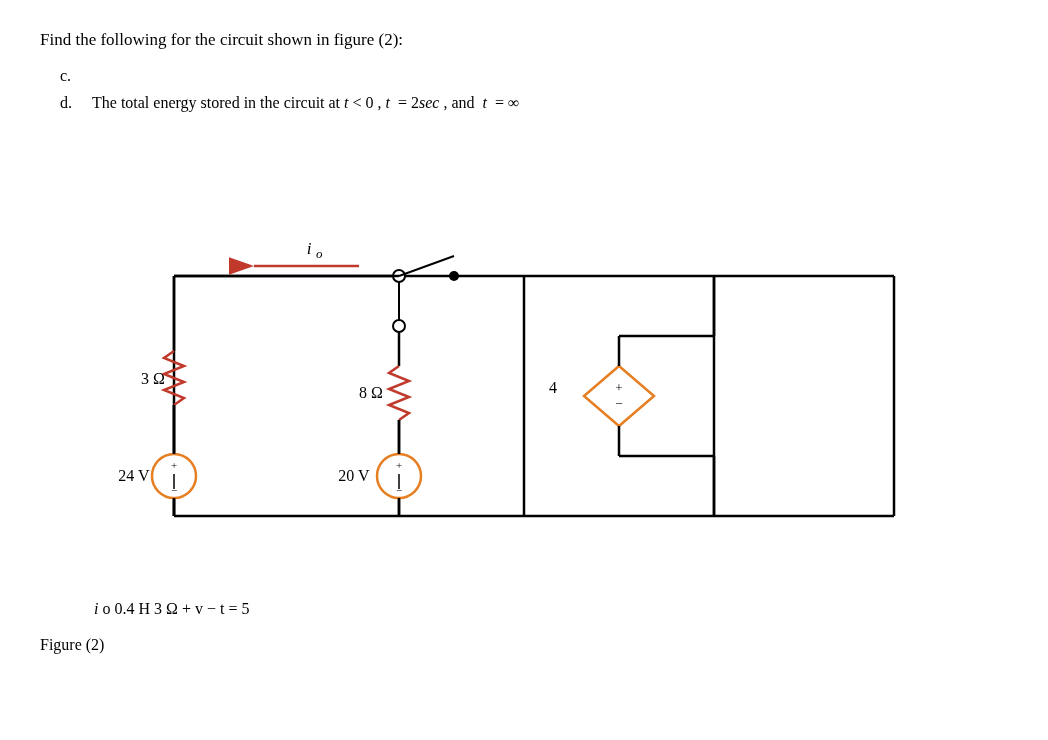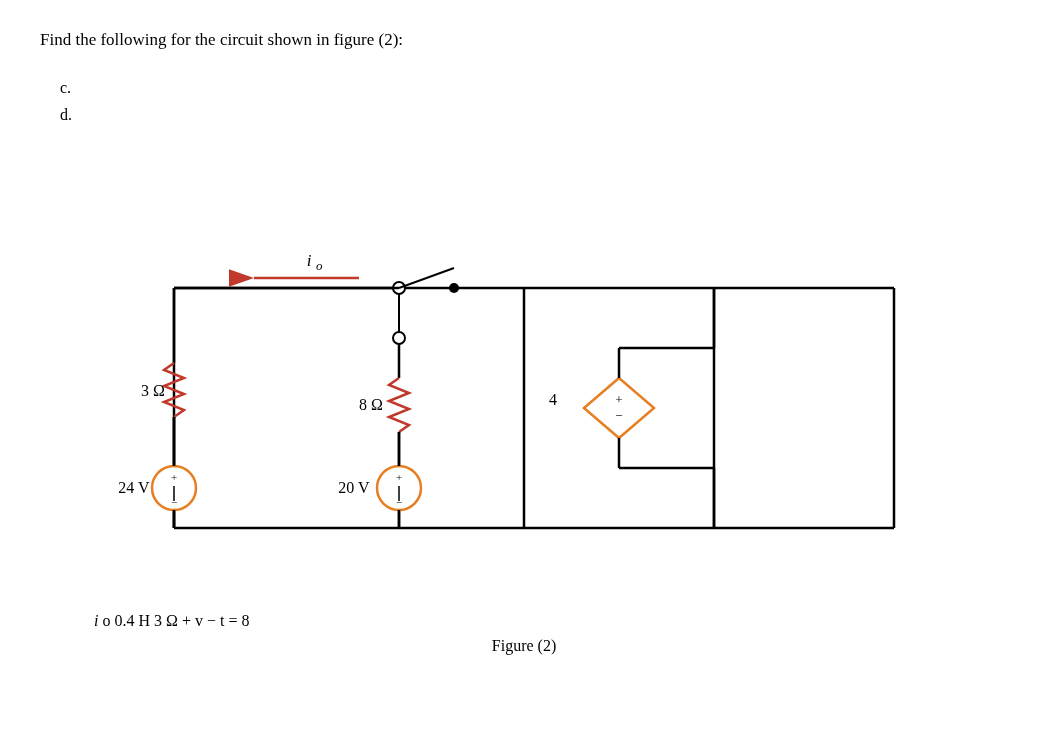--- a/index.html
+++ b/index.html
@@ -11,21 +11,21 @@
       font-size: 16px;
       overflow: hidden;
       position: relative;
     }
 
     .page-content {
       padding: 30px 40px;
     }
 
     .problem-statement {
-      margin-bottom: 24px;
+      margin-bottom: 12px;
       font-size: 17px;
     }
 
     .sub-items {
       margin-left: 20px;
       line-height: 1.7;
       font-size: 16px;
     }
 
     .sub-item {
@@ -39,22 +39,22 @@
 
     
     .circuit-container {
       position: relative;
       width: 860px;
       height: 490px;
       margin: 10px auto 0 auto;
     }
 
     .figure-label {
-      text-align: center;
-      margin-top: 9px;
+      text-align: left;
+      margin-top: 20px;
       font-size: 16px;
     }
 
     
     svg text {
       font-family: 'Times New Roman', Times, serif;
     }
   </style>
 </head>
 <body>
@@ -63,20 +63,23 @@
   <div class="problem-statement">
     <span>Find the following for the circuit shown in figure (2):</span>
   </div>
 
   <div class="sub-items">
     <div class="sub-item">
       <span class="sub-label">c.</span>
     </div>
     <div class="sub-item">
       <span class="sub-label">d.</span>
+      <span>
+        The total energy stored in the circuit at <i>t</i> &lt; 0 , <i>t</i> &nbsp;= 2<i>sec</i> , and &nbsp;<i>t</i> &nbsp;= ∞
+      </span>
     </div>
   </div>
 
   <div class="circuit-container">
     <svg width="860" height="470" viewBox="0 0 860 470">
 
       <line x1="80" y1="150" x2="430" y2="150" stroke="#000" stroke-width="2.5"></line>
 
       <line x1="430" y1="150" x2="800" y2="150" stroke="#000" stroke-width="2.5"></line>
 
@@ -188,21 +191,21 @@
       <polyline points="800,240 790,247 810,255 790,263 810,271 790,279 810,287 800,294" fill="none" stroke="#c0392b" stroke-width="2.5">
       <line x1="800" y1="294" x2="800" y2="390" stroke="#000" stroke-width="2.5">
       
       <text x="820" y="270" font-size="16" fill="#000">3 Ω</text>
       
       <text x="840" y="250" font-size="15" fill="#000">+</text>
       <text x="845" y="270" font-size="16" font-style="italic" fill="#000">v</text>
       <text x="840" y="295" font-size="15" fill="#000">−</text>
 
       
-      <text x="390" y="215" font-size="15" font-style="italic" fill="#000">t = 8</text>
+      <text x="390" y="215" font-size="15" font-style="italic" fill="#000">t = 5</text>
       
       <defs>
         <marker id="arrowRight" markerwidth="10" markerheight="7" refx="10" refy="3.5" orient="auto">
           <polygon points="0 0, 10 3.5, 0 7" fill="#c0392b">
         </polygon></marker>
       </defs>
       <line x1="356" y1="200" x2="390" y2="200" stroke="#c0392b" stroke-width="2" marker-end="url(#arrowRight)">
 
       
       

